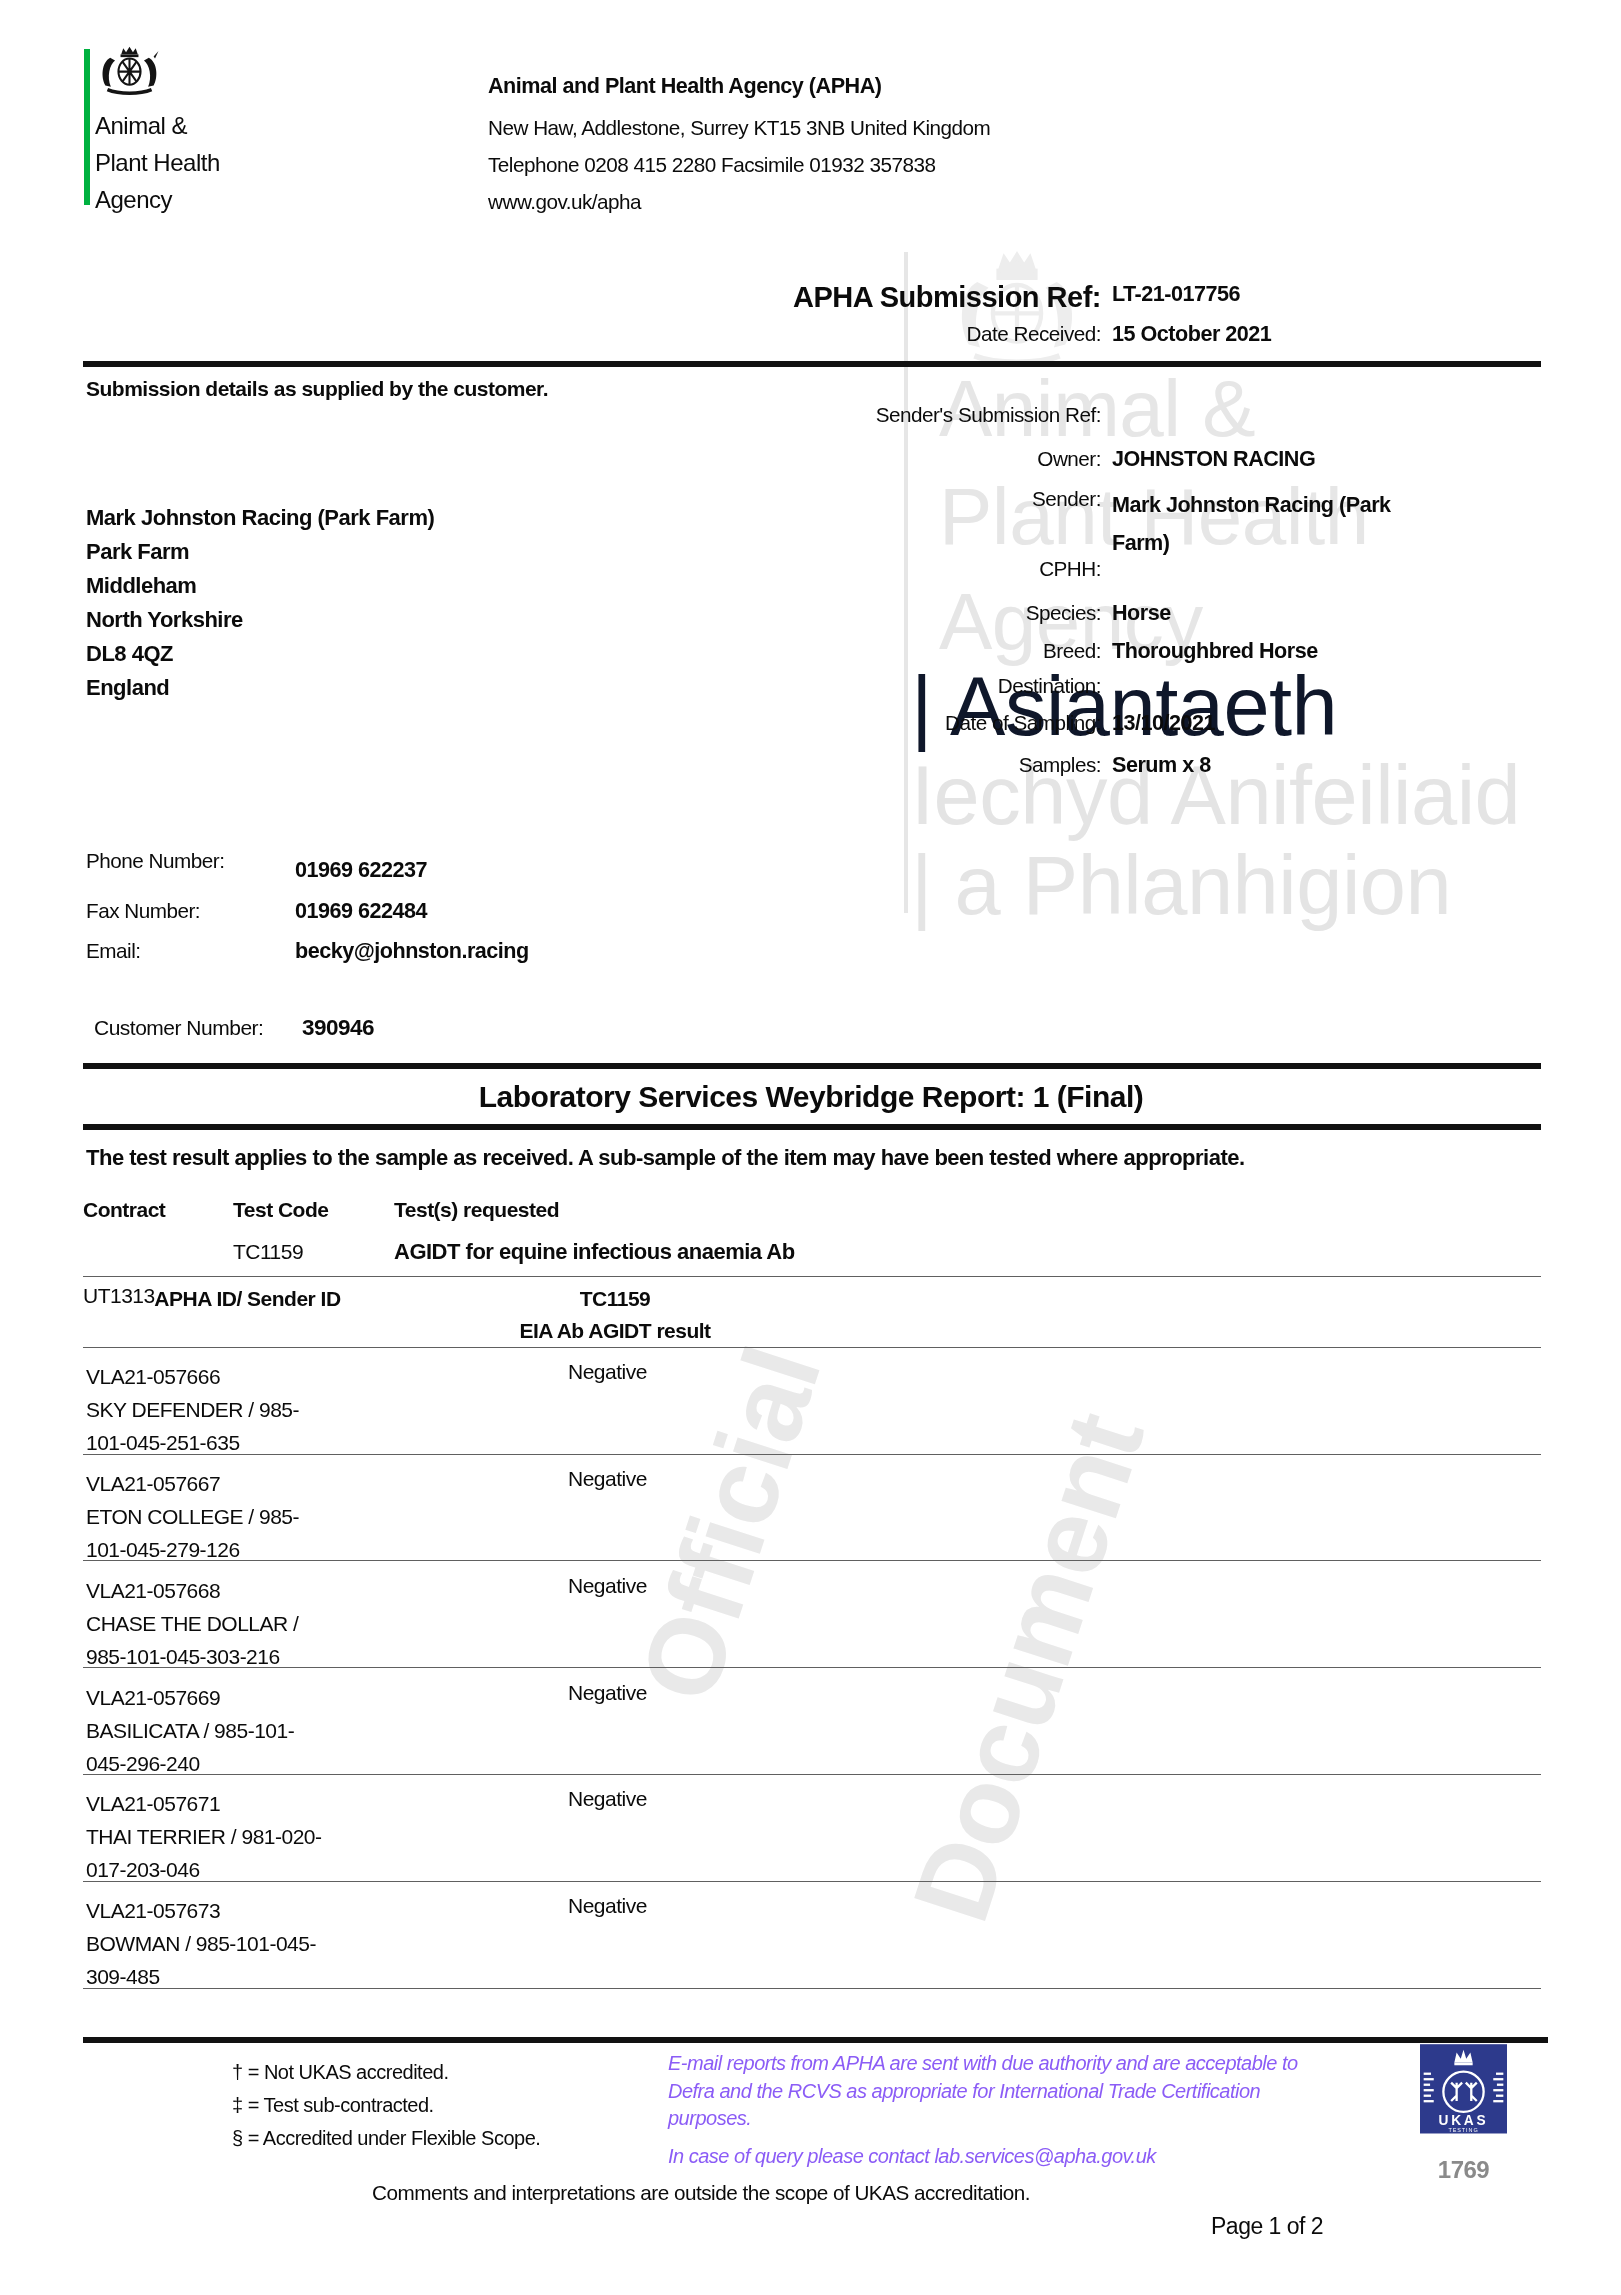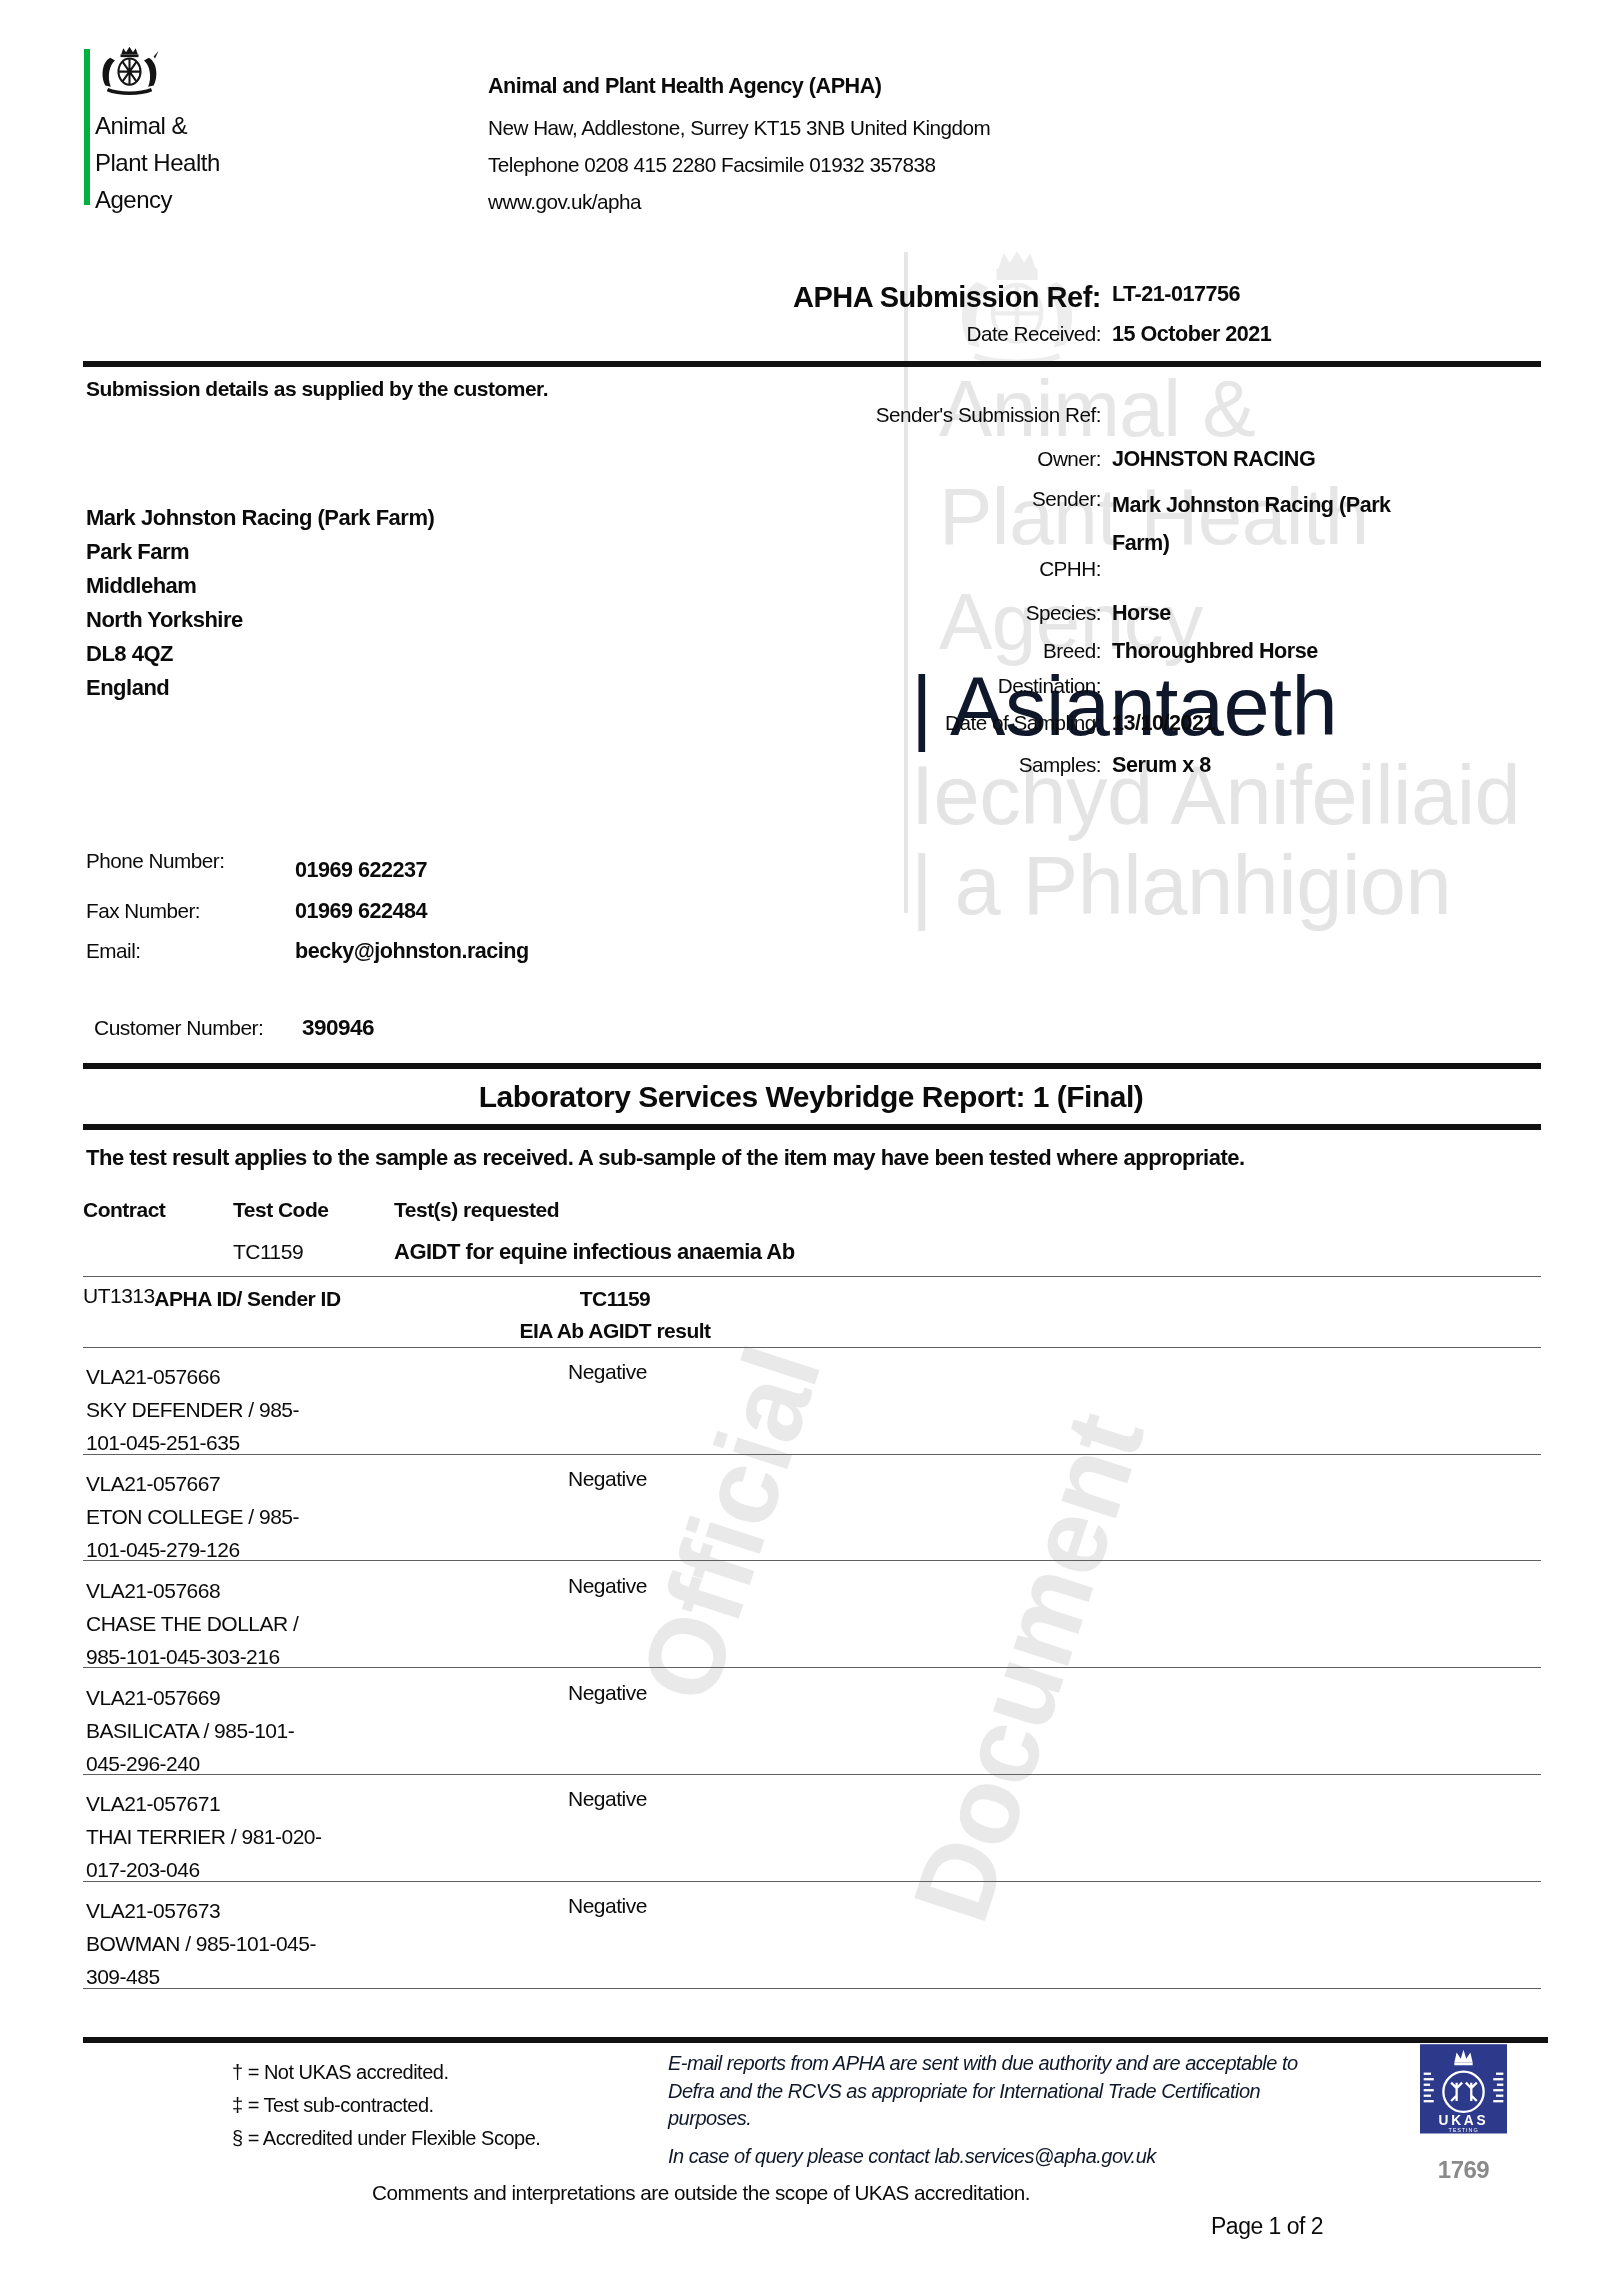--- a/index.html
+++ b/index.html
@@ -16,21 +16,21 @@
   .rule-thick{position:absolute;background:#111;height:5.5px;}
   .rule-thin{position:absolute;background:#606060;height:1.4px;}
   .wm{position:absolute;color:#e6e6e6;z-index:0;}
   .content{z-index:1;}
   .lbl45{font-size:20.7px;}
   .val47{font-size:21.6px;font-weight:bold;}
   .diag{
     position:absolute;z-index:0;color:#e9e9e9;font-weight:bold;font-size:108px;
     white-space:nowrap;transform:translate(-50%,-50%) rotate(-72deg);
   }
-  .footer-italic{font-style:italic;color:#0f172a;font-size:20px;line-height:27.5px;}
+  .footer-italic{font-style:italic;color:#8b5cf6;font-size:20px;line-height:27.5px;}
 </style>
 </head>
 <body>
 
 <div class="wm" style="left:904px;top:252px;width:4.1px;height:661px;background:#e6e6e6;"></div>
 
 <svg class="wm" style="left:946px;top:250px;" width="142" height="138" viewBox="0 0 100 96">
   <g fill="none" stroke="#ededed" stroke-width="3">
     <path d="M38,14 L41,5 L45,11 L50,3 L55,11 L59,5 L62,14 Z" fill="#ededed"></path>
     <rect x="37" y="14" width="26" height="5" fill="#ededed"></rect>

